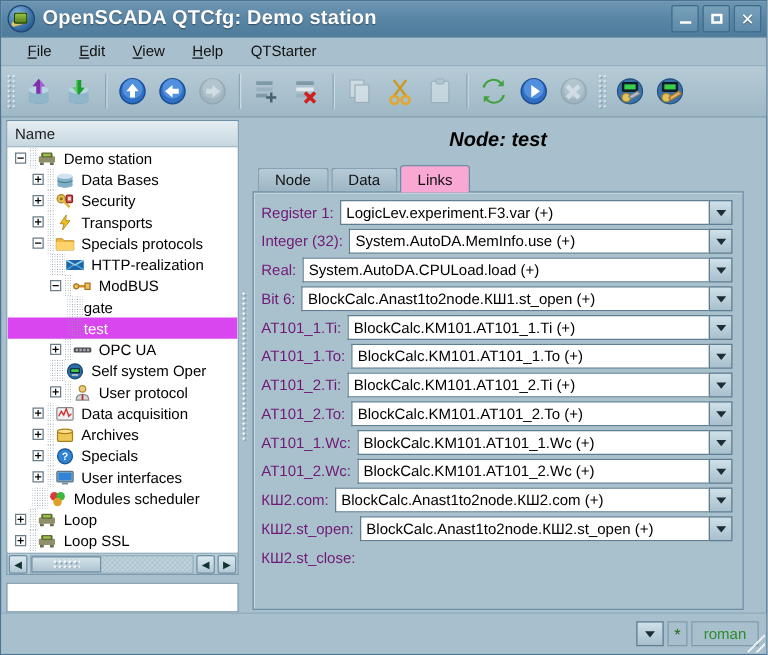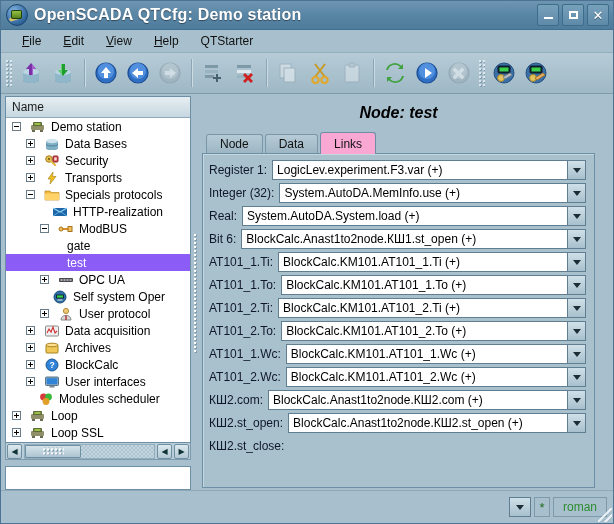--- a/index.html
+++ b/index.html
@@ -124,21 +124,21 @@
     border-bottom:1px solid #8fa9b8;
     display:flex;align-items:center;padding-left:6px;
     font-size:12px;color:#1a1a1a;
   }
   .tree-scroll{flex:1;overflow:hidden;position:relative;background:#fff;}
   .trow{
     height:17px;display:flex;align-items:center;
     white-space:nowrap;font-size:12px;color:#000;
     position:relative;cursor:pointer;
   }
-  .trow.sel{background:#8b5cf6;color:#ffffff;}
+  .trow.sel{background:#d946ef;color:#ffffff;}
   .tw{display:inline-block;flex:none;}
   .exp{
     width:9px;height:9px;flex:none;margin-right:2px;
     border:1px solid #6a7d88;background:#fff;
     position:relative;box-sizing:border-box;
   }
   .exp:before{content:"";position:absolute;left:1px;top:3px;width:5px;height:1px;background:#000;}
   .exp.plus:after{content:"";position:absolute;left:3px;top:1px;width:1px;height:5px;background:#000;}
   .dots{width:12px;flex:none;height:17px;
     background-image:radial-gradient(circle,#8a9aa4 .5px,transparent .6px);
@@ -224,21 +224,21 @@
     background:#a9c0cd;
     margin:0 2px 2px 2px;
     box-shadow:inset 1px 1px 0 #c5d7e0;
     padding:6px 8px 4px 6px;box-sizing:border-box;
     overflow:hidden;
   }
   .form{display:flex;flex-direction:column;gap:3px;}
   .frow{display:flex;align-items:center;height:20px;}
   .flabel{
     flex:none;text-align:right;padding-right:5px;
-    font-size:12px;color:#0f172a;white-space:nowrap;
+    font-size:12px;color:#701a75;white-space:nowrap;
   }
   .combo{
     flex:1;min-width:0;height:20px;display:flex;align-items:stretch;
   }
   .combo-field{
     flex:1;min-width:0;background:#ffffff;
     border:1px solid #5f7e92;border-right:none;
     display:flex;align-items:center;padding:0 4px;
     font-size:12px;color:#000;white-space:nowrap;overflow:hidden;
     box-sizing:border-box;
@@ -603,21 +603,21 @@
               <span class="lbl">Archives</span>
             </div>
             <div class="trow">
               <span class="tw" style="width: 20px;"></span>
               <span class="exp plus"></span>
               <span class="dots" style="width: 7px;"></span>
               <span class="ico"><svg width="16" height="14" viewBox="0 0 16 14">
                   <circle cx="8" cy="7" r="6" fill="#2f84d8" stroke="#1c558f"></circle>
                   <text x="8" y="10.4" font-size="8.5" font-weight="bold" text-anchor="middle" fill="#ffffff" font-family="sans-serif">?</text>
                 </svg></span>
-              <span class="lbl">BlockCalc</span>
+              <span class="lbl">Specials</span>
             </div>
             <div class="trow">
               <span class="tw" style="width: 20px;"></span>
               <span class="exp plus"></span>
               <span class="dots" style="width: 7px;"></span>
               <span class="ico"><svg width="16" height="14" viewBox="0 0 16 14">
                   <rect x="1.5" y="2" width="13" height="8.5" rx="1" fill="#8aa8bc" stroke="#5a7688"></rect>
                   <rect x="2.8" y="3.2" width="10.4" height="6" fill="#2f84d8"></rect>
                   <rect x="5.5" y="11" width="5" height="1.6" fill="#7a8d98"></rect>
                 </svg></span>
@@ -701,21 +701,21 @@
               <div class="combo">
                 <div class="combo-field">System.AutoDA.MemInfo.use (+)</div>
                 <div class="combo-btn">
                   <i></i>
                 </div>
               </div>
             </div>
             <div class="frow">
               <div class="flabel">Real:</div>
               <div class="combo">
-                <div class="combo-field">System.AutoDA.System.load (+)</div>
+                <div class="combo-field">System.AutoDA.CPULoad.load (+)</div>
                 <div class="combo-btn">
                   <i></i>
                 </div>
               </div>
             </div>
             <div class="frow">
               <div class="flabel">Bit 6:</div>
               <div class="combo">
                 <div class="combo-field">BlockCalc.Anast1to2node.КШ1.st_open (+)</div>
                 <div class="combo-btn">

